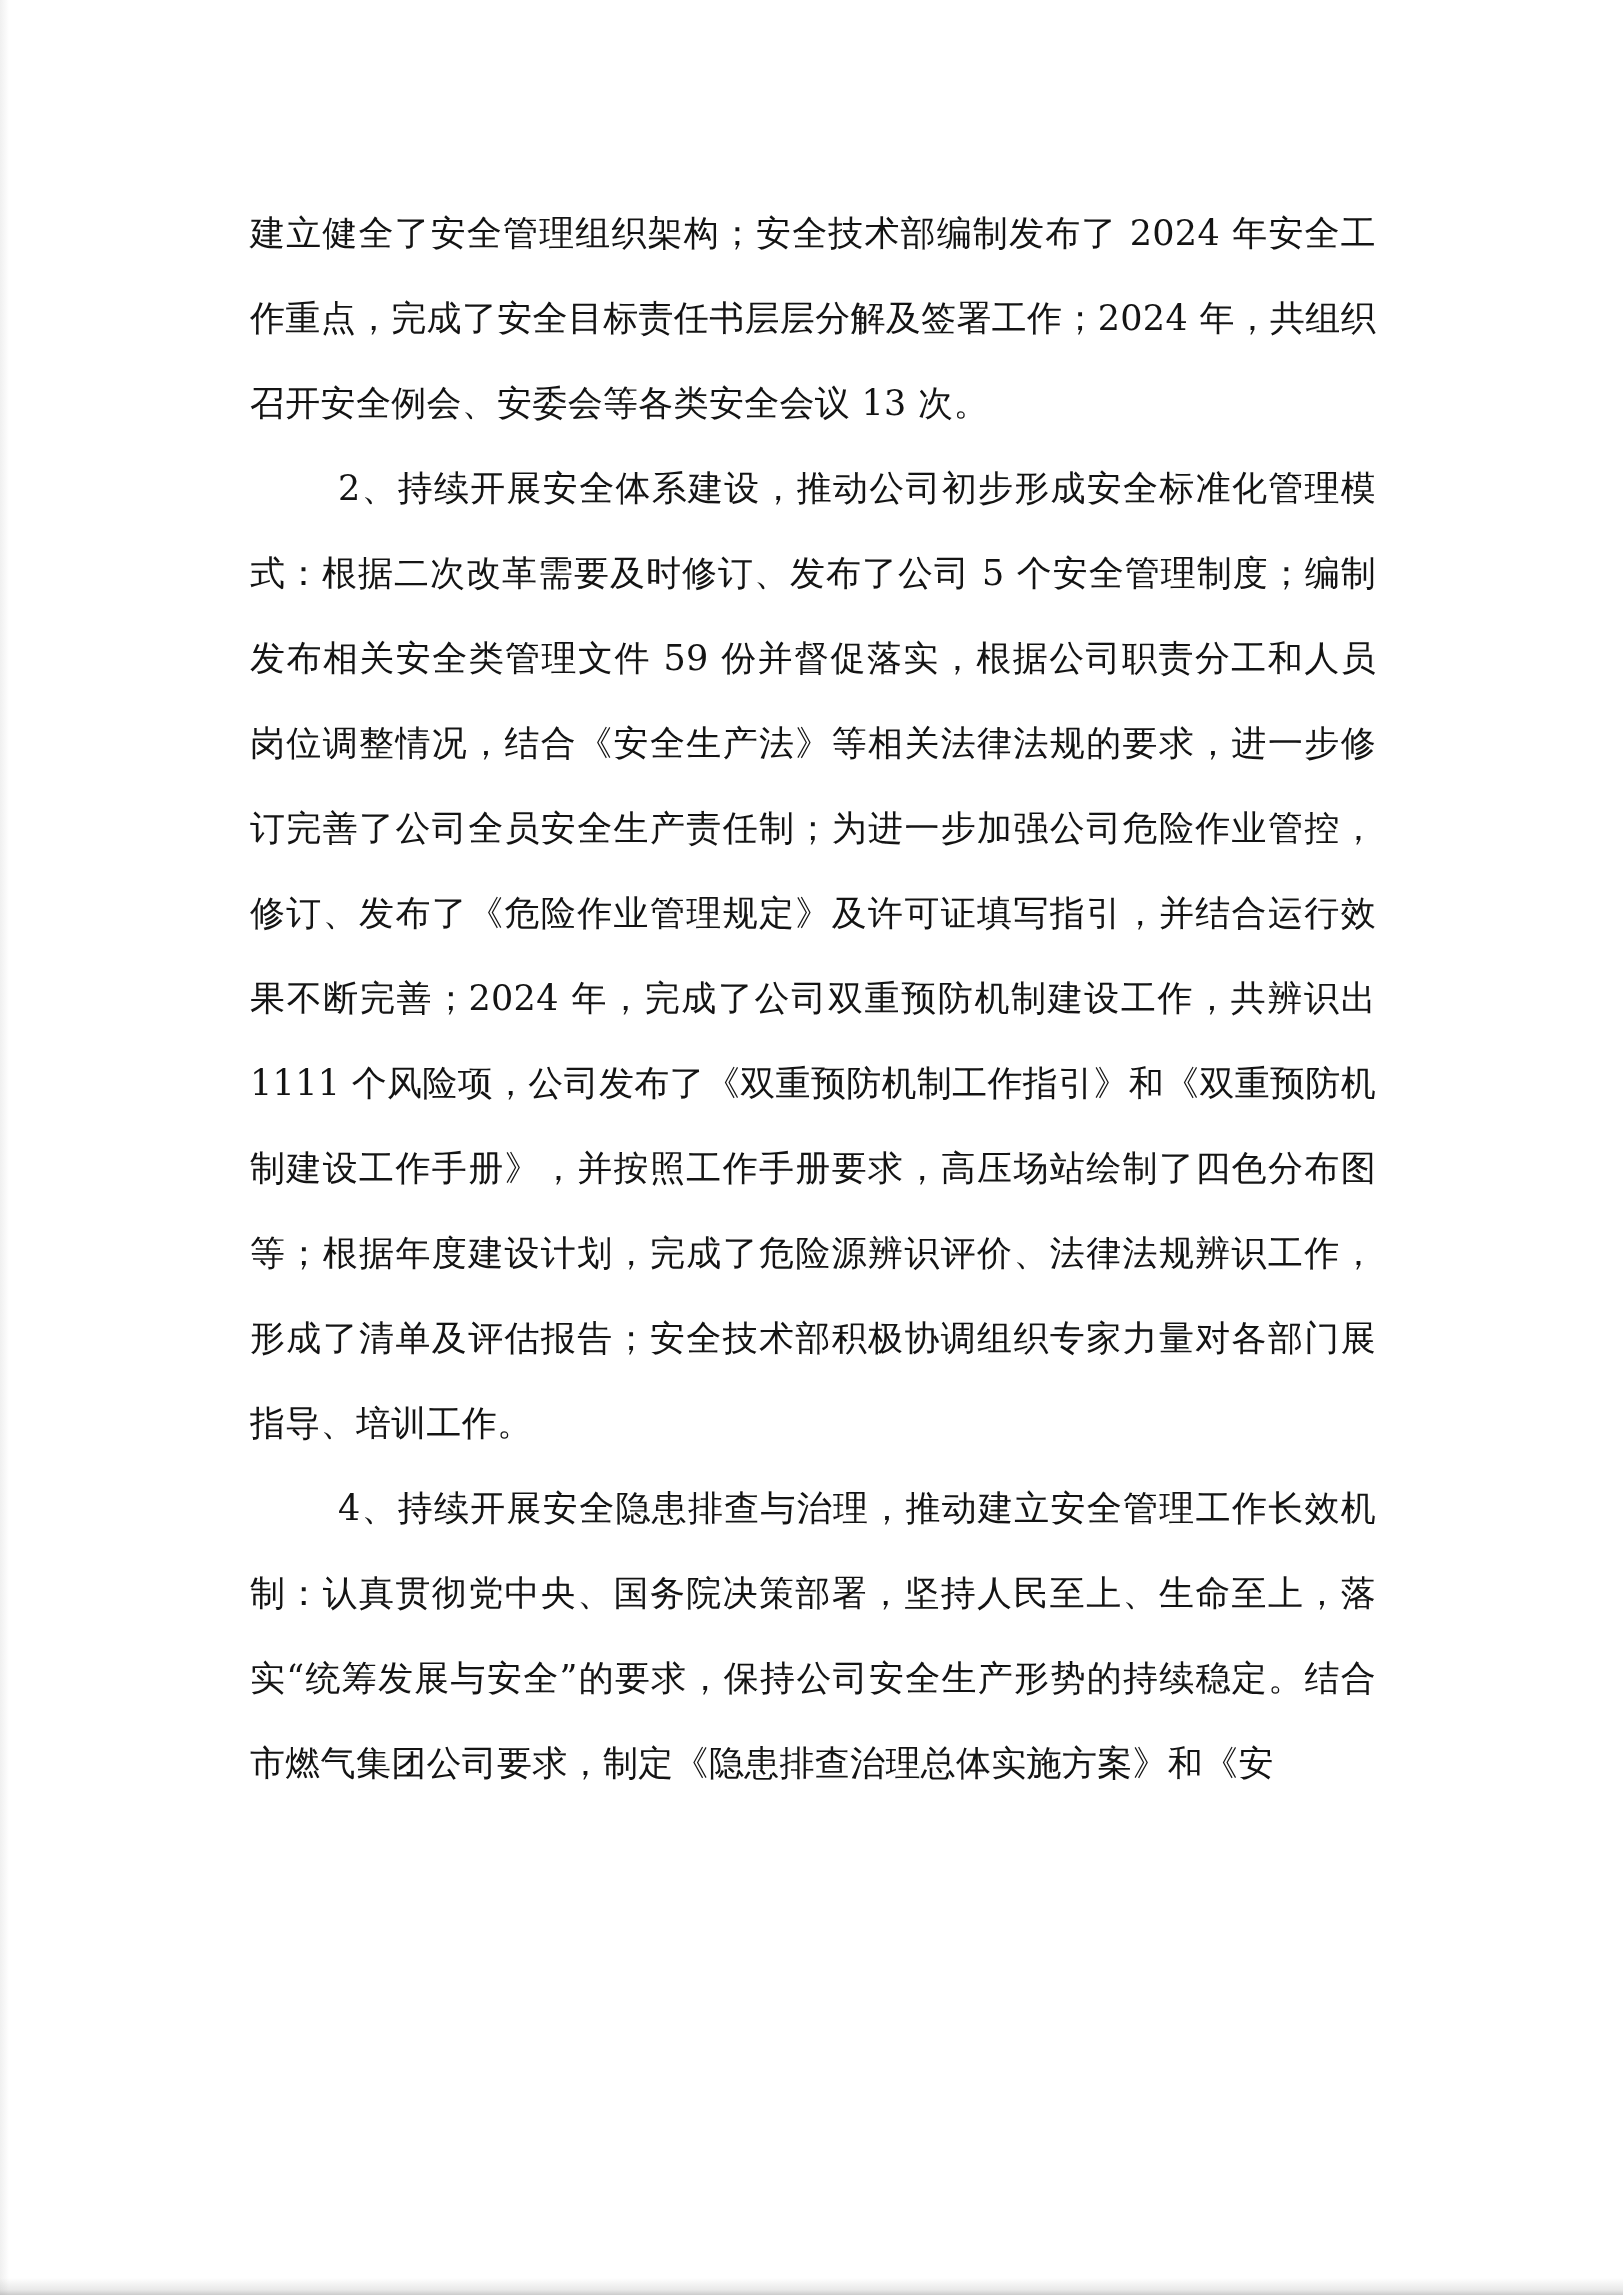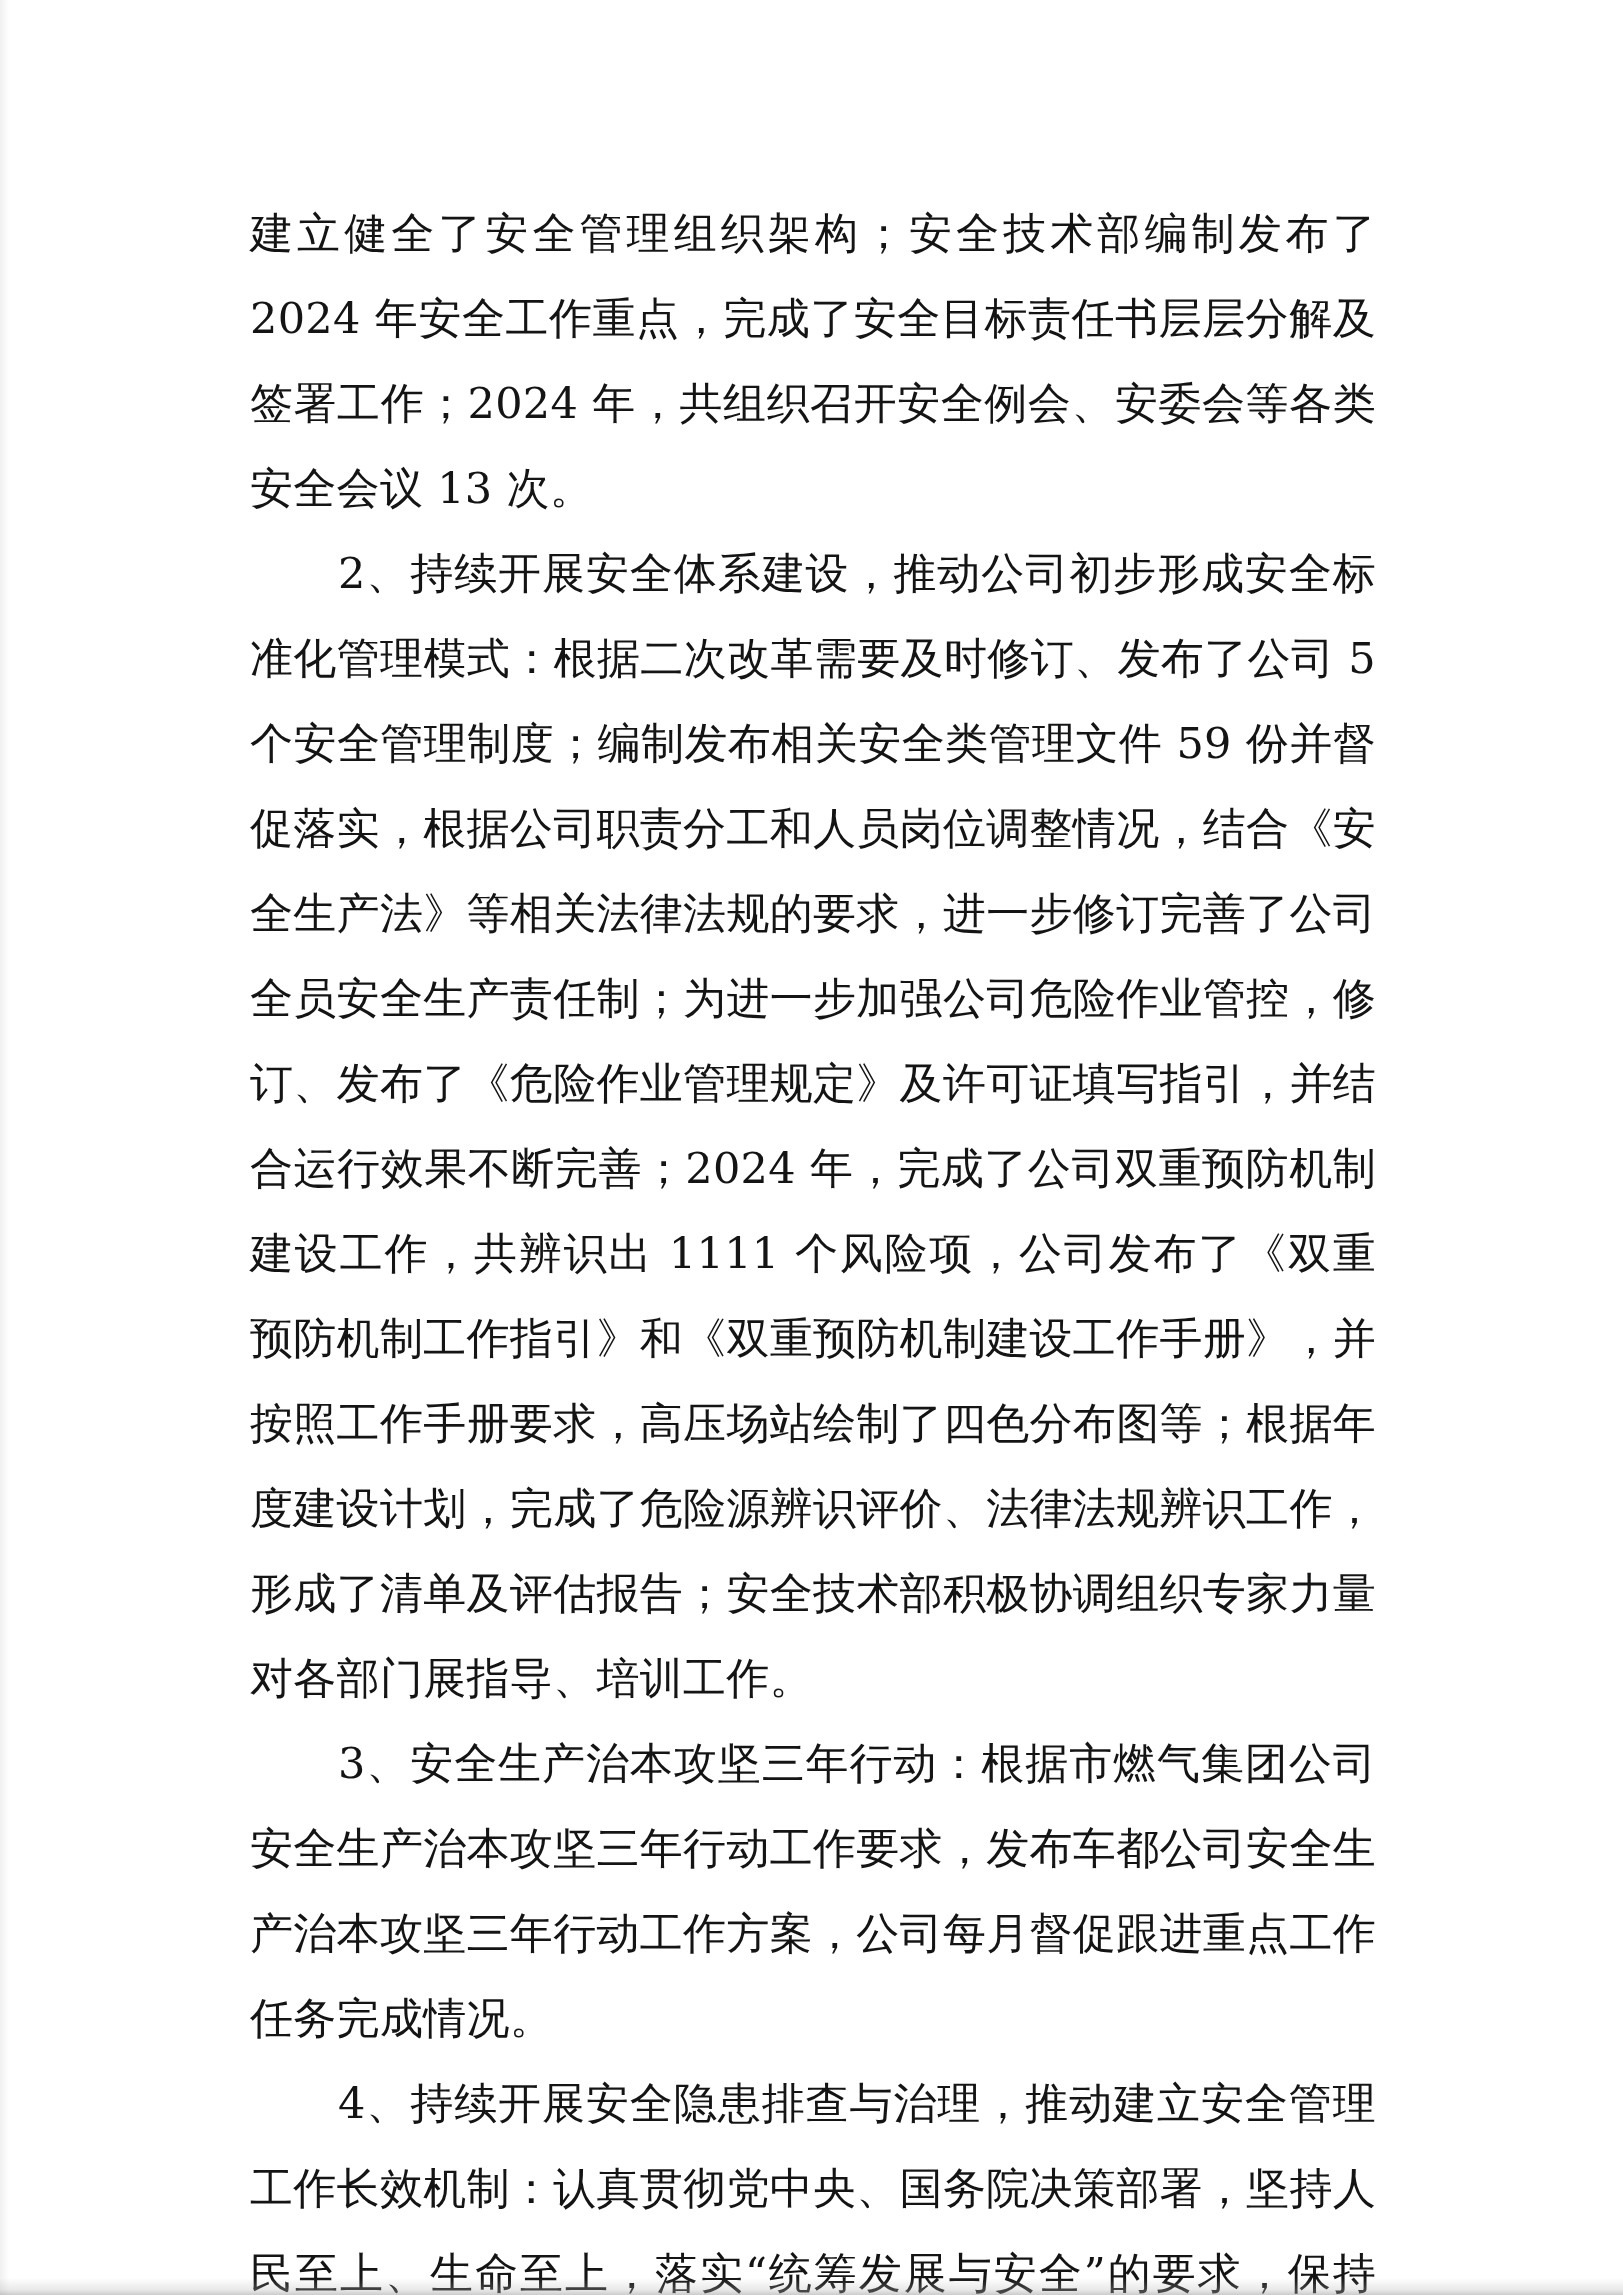--- a/index.html
+++ b/index.html
@@ -42,21 +42,21 @@
     position: absolute;
     left: 250px;
     top: 191px;
     width: 1126px;
   }
 
   .para {
     margin: 0;
     padding: 0;
     color: #141414;
-    font-size: 43px;
+    font-size: 35px;
     line-height: 85px;
     text-align: justify;
     text-justify: inter-ideograph;
     letter-spacing: 0.3px;
     font-weight: 500;
     -webkit-font-smoothing: none;
   }
   .para.indent {
     text-indent: 88px;
   }
@@ -74,21 +74,20 @@
 <body>
 
 <div class="page">
 
   <div class="text-body">
 
     <p class="para no-stretch">建立健全了安全管理组织架构；安全技术部编制发布了 2024 年安全工作重点，完成了安全目标责任书层层分解及签署工作；2024 年，共组织召开安全例会、安委会等各类安全会议 13 次。</p>
 
     <p class="para indent no-stretch">2、持续开展安全体系建设，推动公司初步形成安全标准化管理模式：根据二次改革需要及时修订、发布了公司 5 个安全管理制度；编制发布相关安全类管理文件 59 份并督促落实，根据公司职责分工和人员岗位调整情况，结合《安全生产法》等相关法律法规的要求，进一步修订完善了公司全员安全生产责任制；为进一步加强公司危险作业管控，修订、发布了《危险作业管理规定》及许可证填写指引，并结合运行效果不断完善；2024 年，完成了公司双重预防机制建设工作，共辨识出 1111 个风险项，公司发布了《双重预防机制工作指引》和《双重预防机制建设工作手册》，并按照工作手册要求，高压场站绘制了四色分布图等；根据年度建设计划，完成了危险源辨识评价、法律法规辨识工作，形成了清单及评估报告；安全技术部积极协调组织专家力量对各部门展指导、培训工作。</p>
 
-    <p class="para indent no-stretch">3、安全生产治本攻坚三年行动：根据市燃气集团公司安全生产治本攻坚三年行动工作要求，发布车都公司安全生产治本攻坚三年行动工作方案，公司每月督促跟进重点工作任务完成情况。</p>
 
     <p class="para indent no-stretch">4、持续开展安全隐患排查与治理，推动建立安全管理工作长效机制：认真贯彻党中央、国务院决策部署，坚持人民至上、生命至上，落实“统筹发展与安全”的要求，保持公司安全生产形势的持续稳定。结合市燃气集团公司要求，制定《隐患排查治理总体实施方案》和《安</p>
 
   </div>
 
   <div class="scan-shadow-left"></div>
   <div class="scan-shadow-bottom"></div>
 
 </div>
 

